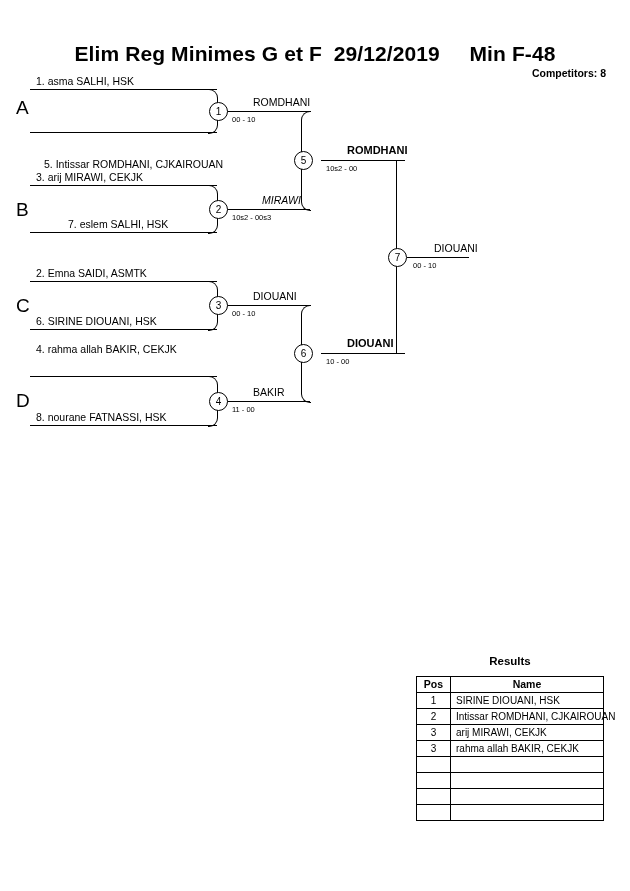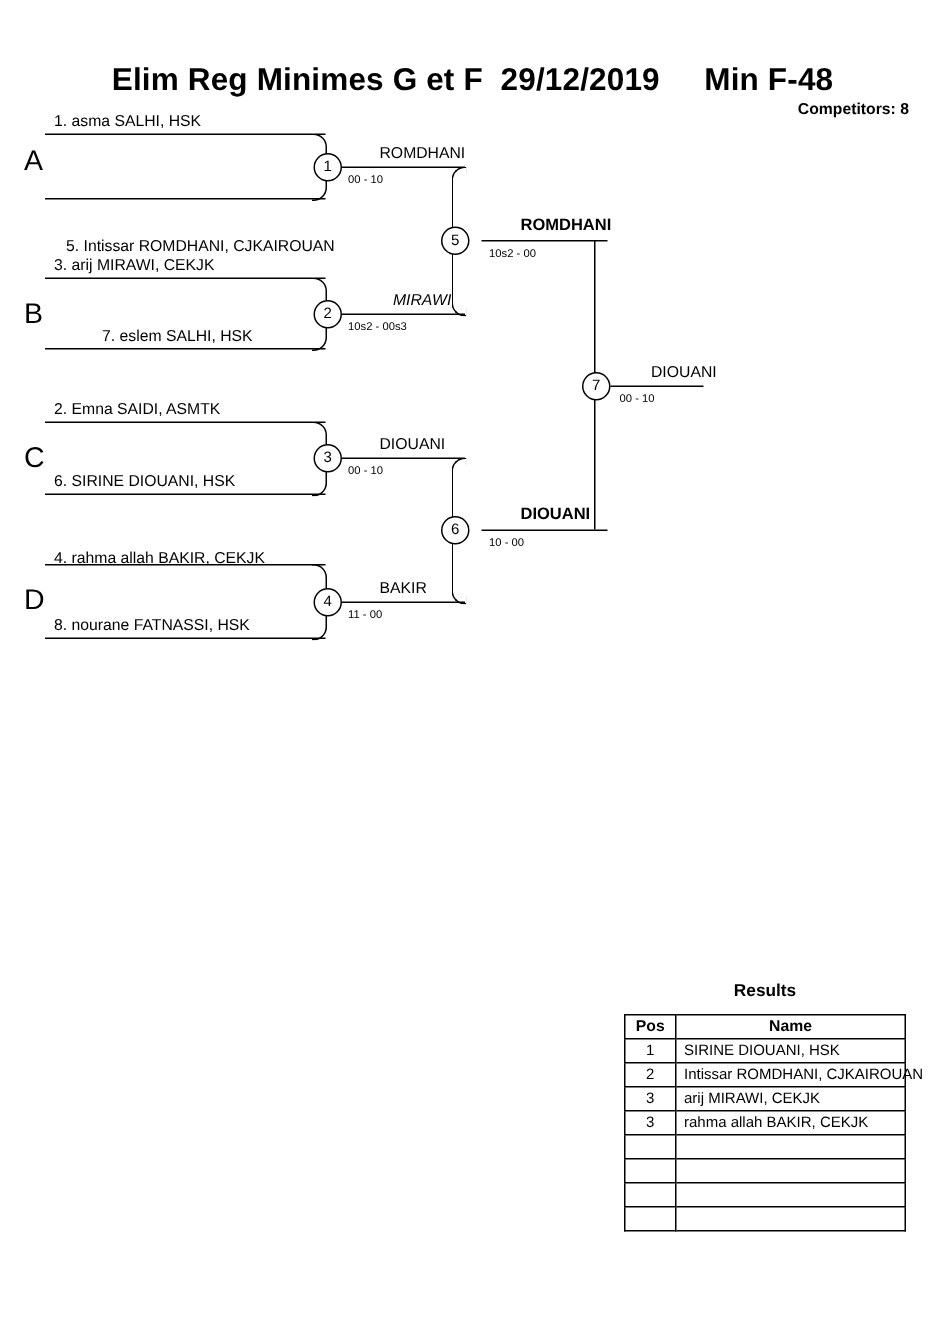--- a/index.html
+++ b/index.html
@@ -181,21 +181,21 @@
   <div class="entrant" style="left:36px; top:219px;margin-left:32px;">7. eslem SALHI, HSK</div>
   <div class="eline" style="left:30px; top:232px; width:187px;"></div>
   <div class="pair-box" style="left:208px; top:185px; width:9px; height:47px;"></div>
 
   <div class="entrant" style="left:36px; top:268px;">2. Emna SAIDI, ASMTK</div>
   <div class="eline" style="left:30px; top:281px; width:187px;"></div>
   <div class="entrant" style="left:36px; top:316px;">6. SIRINE DIOUANI, HSK</div>
   <div class="eline" style="left:30px; top:329px; width:187px;"></div>
   <div class="pair-box" style="left:208px; top:281px; width:9px; height:48px;"></div>
 
-  <div class="entrant" style="left:36px; top:367px;">4. rahma allah BAKIR, CEKJK</div>
+  <div class="entrant" style="left:36px; top:344px;">4. rahma allah BAKIR, CEKJK</div>
   <div class="eline" style="left:30px; top:376px; width:187px;"></div>
   <div class="entrant" style="left:36px; top:412px;">8. nourane FATNASSI, HSK</div>
   <div class="eline" style="left:30px; top:425px; width:187px;"></div>
   <div class="pair-box" style="left:208px; top:376px; width:9px; height:49px;"></div>
 
   <div class="mnum" style="left:209px; top:102px;">1</div>
   <div class="winner" style="left:231px; top:97px;">ROMDHANI</div>
   <div class="hline" style="left:227px; top:111px; width:83px;"></div>
   <div class="score" style="left:232px; top:116px;">00 - 10</div>
 

